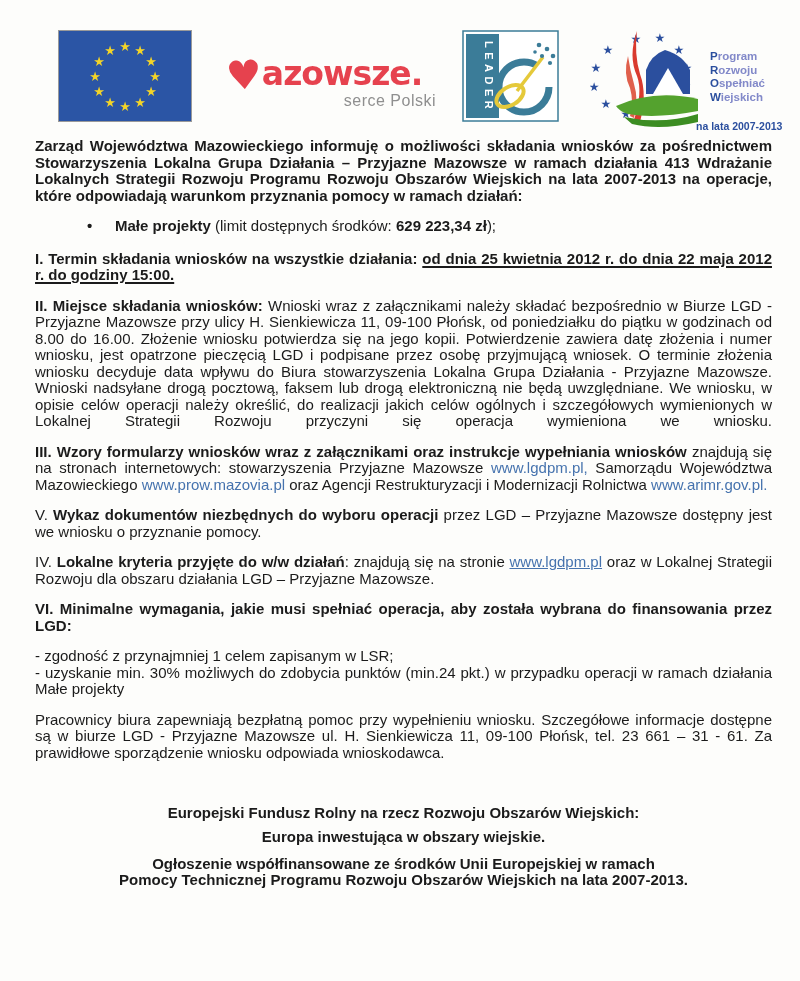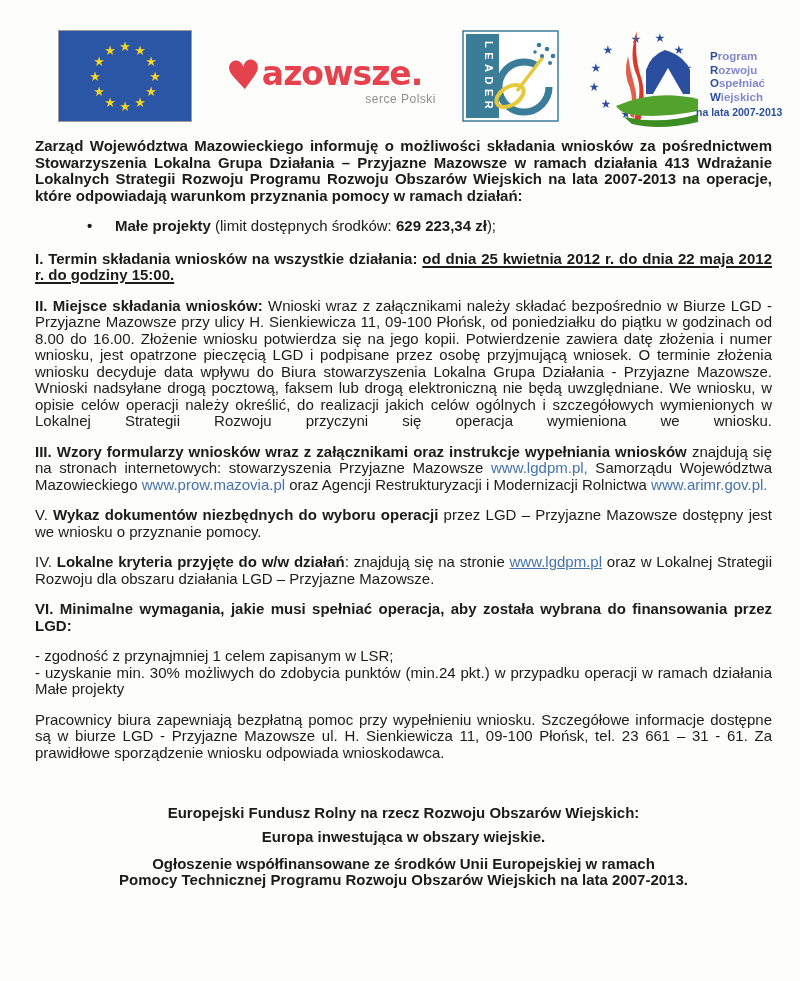--- a/index.html
+++ b/index.html
@@ -8,28 +8,28 @@
     background:#fdfdfb;overflow:hidden;color:var(--text,#1b1b1b);
     font-family:"Liberation Sans",sans-serif;
   }
   
   .logo{position:absolute;}
   .eu-flag{left:58px;top:30px;}
   .mazowsze{left:226px;top:54px;width:216px;}
   .mz-line{white-space:nowrap;color:var(--mazowsze-red,#e6424e);font-family:"DejaVu Sans",sans-serif;font-weight:700;}
   .mz-heart{font-size:40px;line-height:40px;vertical-align:-4px;display:inline-block;transform:rotate(-4deg);}
   .mz-rest{font-size:33px;letter-spacing:-1px;}
-  .mz-tagline{text-align:right;color:var(--tagline-gray,#8f8f8f);font-size:12px;letter-spacing:.5px;margin-top:-3px;padding-right:6px;}
+  .mz-tagline{text-align:right;color:var(--tagline-gray,#8f8f8f);font-size:16px;letter-spacing:.5px;margin-top:-3px;padding-right:6px;}
   .leader{left:462px;top:30px;}
   .leader-text{fill:#ffffff;font-family:"Liberation Sans",sans-serif;font-weight:bold;font-size:11px;letter-spacing:4.5px;}
   .prow{left:590px;top:26px;display:flex;align-items:flex-start;}
   .prow-text{margin-left:2px;margin-top:24px;font-size:11.5px;line-height:13.5px;font-weight:bold;white-space:nowrap;}
   .prow-initial{color:var(--prow-blue,#2b4f9e);}
   .prow-rest{color:var(--prow-purple,#8289c9);}
-  .prow-sub{color:var(--prow-blue,#2b4f9e);font-size:10.5px;font-weight:bold;margin-top:2px;margin-left:-14px;}
+  .prow-sub{color:var(--prow-blue,#2b4f9e);font-size:10.5px;font-weight:bold;margin-top:16px;margin-left:-14px;}
   .eu-star{fill:var(--star-yellow,#f3d428);font-size:13px;}
   .prow-star{fill:var(--prow-blue,#2b4f9e);font-size:12px;}
   
   .main{position:absolute;left:35px;top:138px;width:737px;font-size:15px;line-height:16.5px;}
   .para{margin:0 0 14px 0;text-align:justify;}
   .b{font-weight:bold;}
   .stretch{text-align-last:justify;}
   .ul2{text-decoration:underline;text-decoration-thickness:1.5px;text-underline-offset:2px;}
   .lnk{color:var(--link-blue,#4673ae);cursor:pointer;}
   .lnk.u{text-decoration:underline;}

